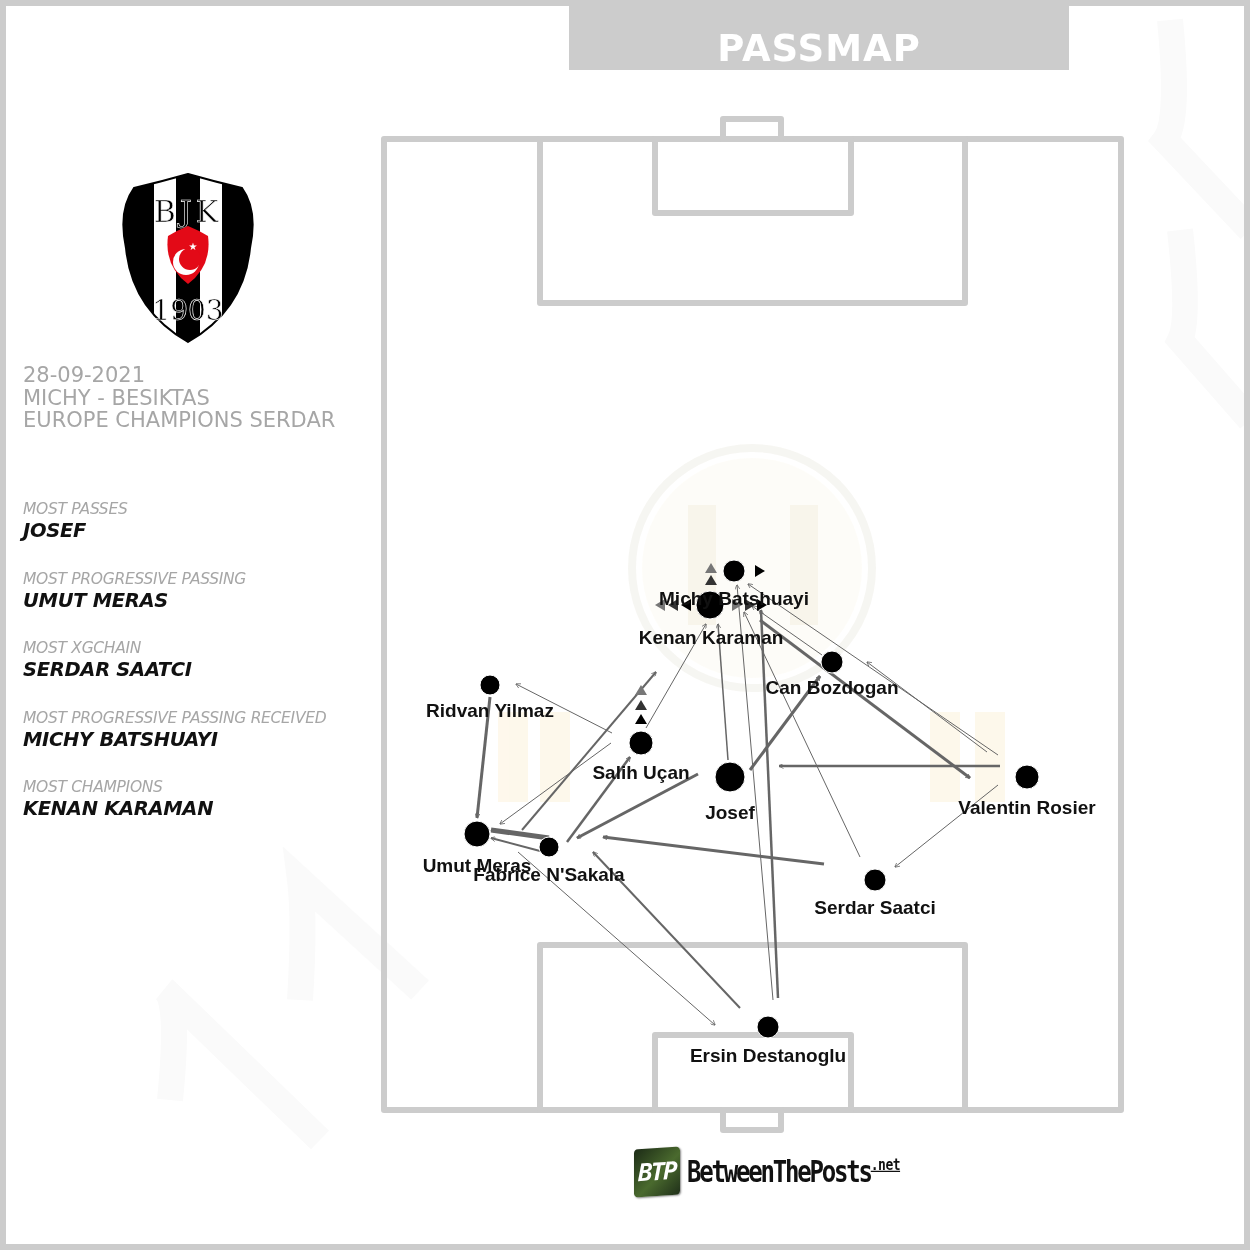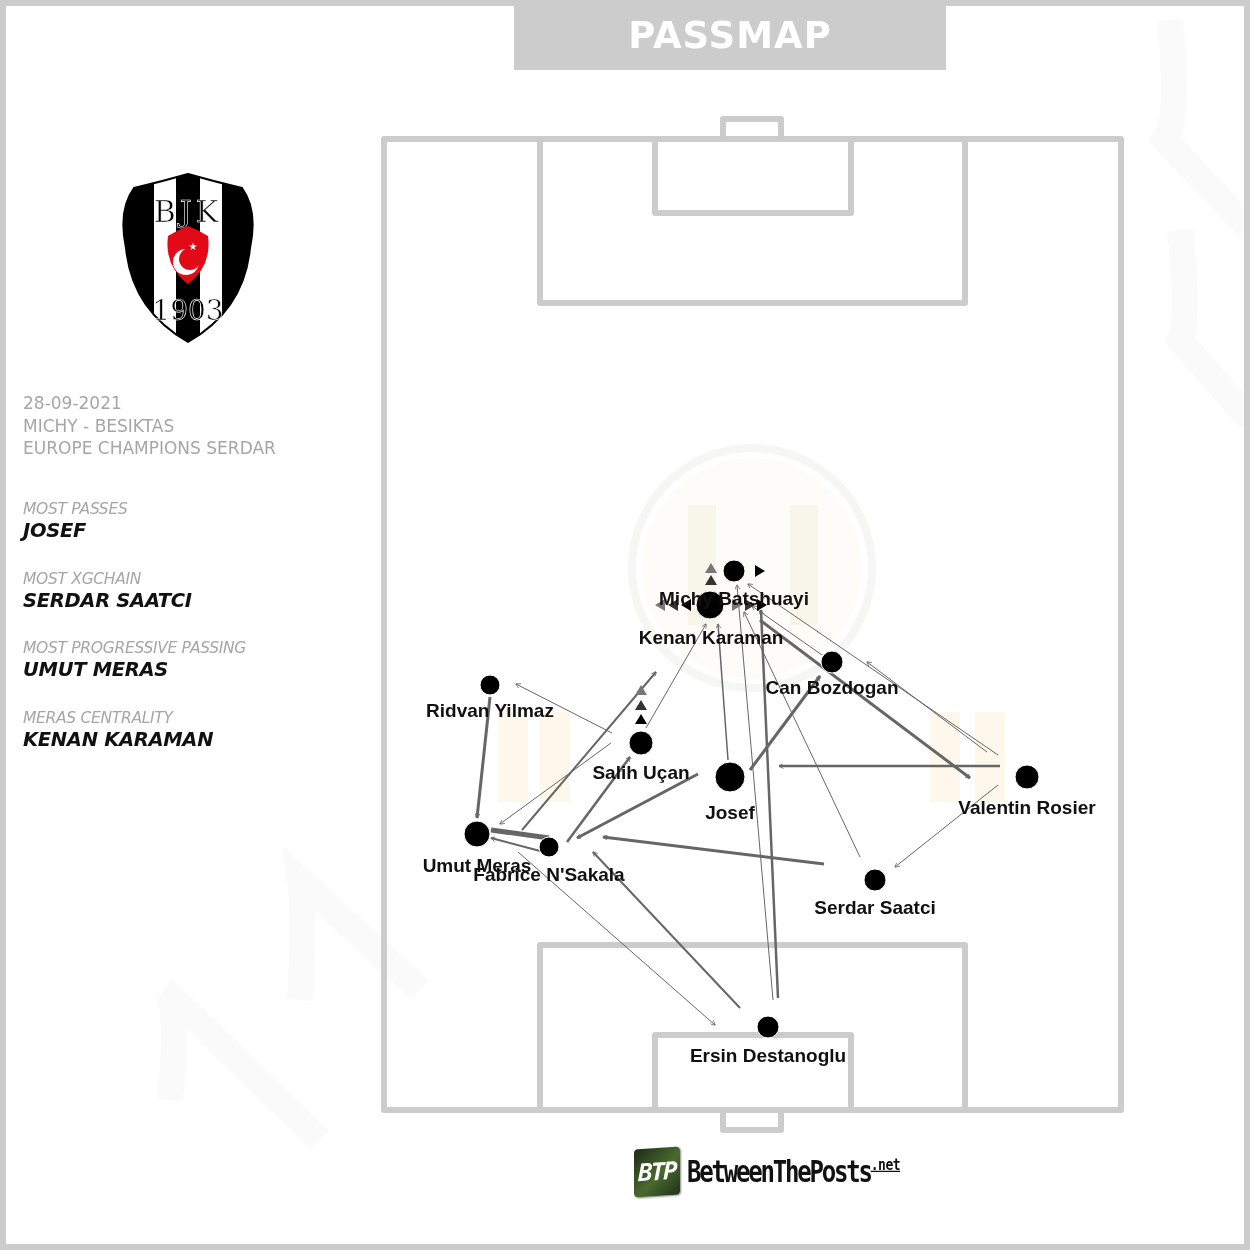--- a/index.html
+++ b/index.html
@@ -1,23 +1,23 @@
 <!DOCTYPE html>
 <html><head>
 <meta charset="utf-8">
 <style>
   html, body { margin:0; padding:0; }
   body { width:1250px; height:1250px; position:relative; background:#cccccc; overflow:hidden;
          font-family:"DejaVu Sans", "Liberation Sans", sans-serif; }
   .canvas { position:absolute; left:6px; top:6px; width:1238px; height:1238px; background:#ffffff; overflow:hidden; }
-  .title-bar { position:absolute; left:508px; top:-6px; width:432px; height:70px; background:#cccccc;
-               display:flex; align-items:center; justify-content:center; }
+  .title-bar { position:absolute; left:563px; top:-6px; width:500px; height:70px; background:#cccccc;
+               display:flex; align-items:flex-end; justify-content:center; }
   .title-bar span { color:#ffffff; font-size:37px; font-weight:bold; letter-spacing:1px; font-family:"DejaVu Sans", sans-serif; }
   .crest { position:absolute; left:114px; top:164px; width:136px; height:176px; }
-  .meta { position:absolute; left:17px; top:386px; color:#a6a6a6; font-size:17px; line-height:22.5px; font-family:"DejaVu Sans", sans-serif; }
+  .meta { position:absolute; left:17px; top:358px; color:#a6a6a6; font-size:21px; line-height:22.5px; font-family:"DejaVu Sans", sans-serif; }
   .stats { position:absolute; left:17px; top:494px;font-style:italic; }
   .stat { height:69.5px; }
   .stat-label { color:#a6a6a6; font-size:15.5px; line-height:18px; font-family:"DejaVu Sans", sans-serif; letter-spacing:-0.3px; }
   .stat-value { color:#111111; font-size:19.5px; font-weight:bold; line-height:26px; font-family:"DejaVu Sans", sans-serif; letter-spacing:-0.3px; }
   svg.pitch { position:absolute; left:-6px; top:-6px; }
   .node-label { font-family:"Liberation Sans", sans-serif; font-weight:bold; font-size:19px; fill:#111; }
   .brand { position:absolute; left:628px; top:1142px; display:flex; align-items:center; }
   .brand-logo { width:46px; height:48px; background:linear-gradient(135deg,#1c2b16,#4a6a2e 55%,#20301a); border-radius:4px;
                 transform:skewY(-4deg); display:flex; align-items:center; justify-content:center; box-shadow:1px 1px 2px #888; }
   .brand-logo span { color:#fff; font-weight:bold; font-style:italic; font-size:24px; font-family:"DejaVu Sans Mono", monospace; letter-spacing:-2px; }
@@ -159,29 +159,33 @@
     <div>MICHY - BESIKTAS</div>
     <div>EUROPE CHAMPIONS SERDAR</div>
   </div>
 
   <div class="stats">
     <div class="stat">
       <div class="stat-label">MOST PASSES</div>
       <div class="stat-value">JOSEF</div>
     </div>
     <div class="stat">
+      <div class="stat-label">MOST PROGRESSIVE PASSING</div>
+      <div class="stat-value">UMUT MERAS</div>
+    </div>
+    <div class="stat">
       <div class="stat-label">MOST XGCHAIN</div>
       <div class="stat-value">SERDAR SAATCI</div>
     </div>
     <div class="stat">
-      <div class="stat-label">MOST PROGRESSIVE PASSING</div>
-      <div class="stat-value">UMUT MERAS</div>
+      <div class="stat-label">MOST PROGRESSIVE PASSING RECEIVED</div>
+      <div class="stat-value">MICHY BATSHUAYI</div>
     </div>
     <div class="stat">
-      <div class="stat-label">MERAS CENTRALITY</div>
+      <div class="stat-label">MOST CHAMPIONS</div>
       <div class="stat-value">KENAN KARAMAN</div>
     </div>
   </div>
 
   <div class="brand">
     <div class="brand-logo">
       <span>BTP</span>
     </div>
     <div class="brand-text">
       <span>BetweenThePosts</span><span class="brand-net">.net</span>

